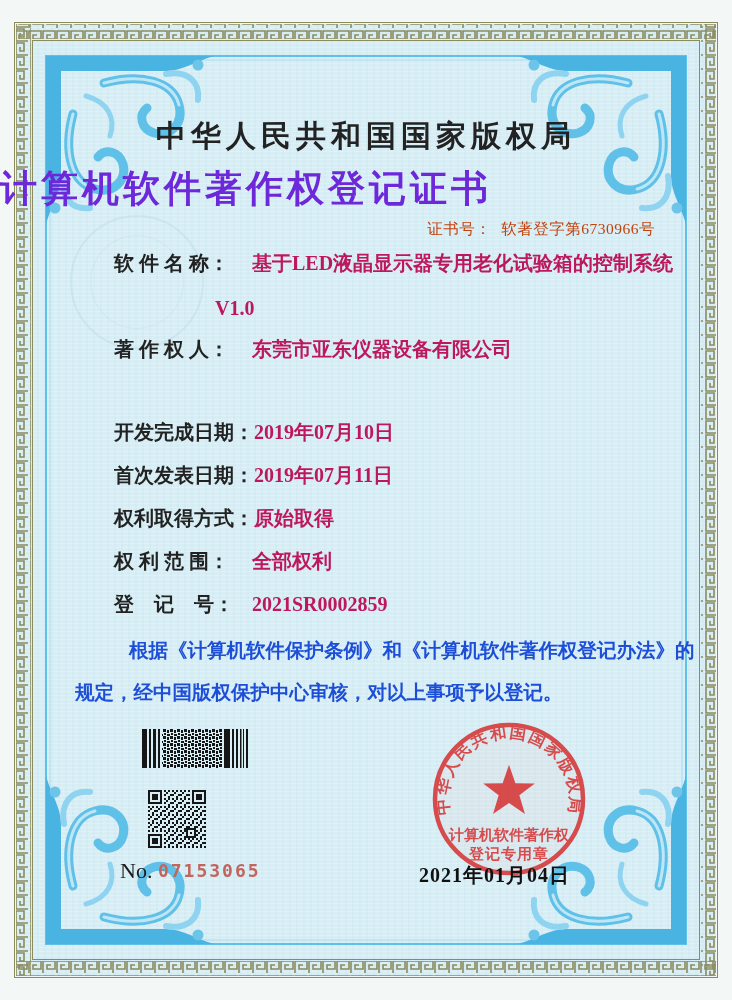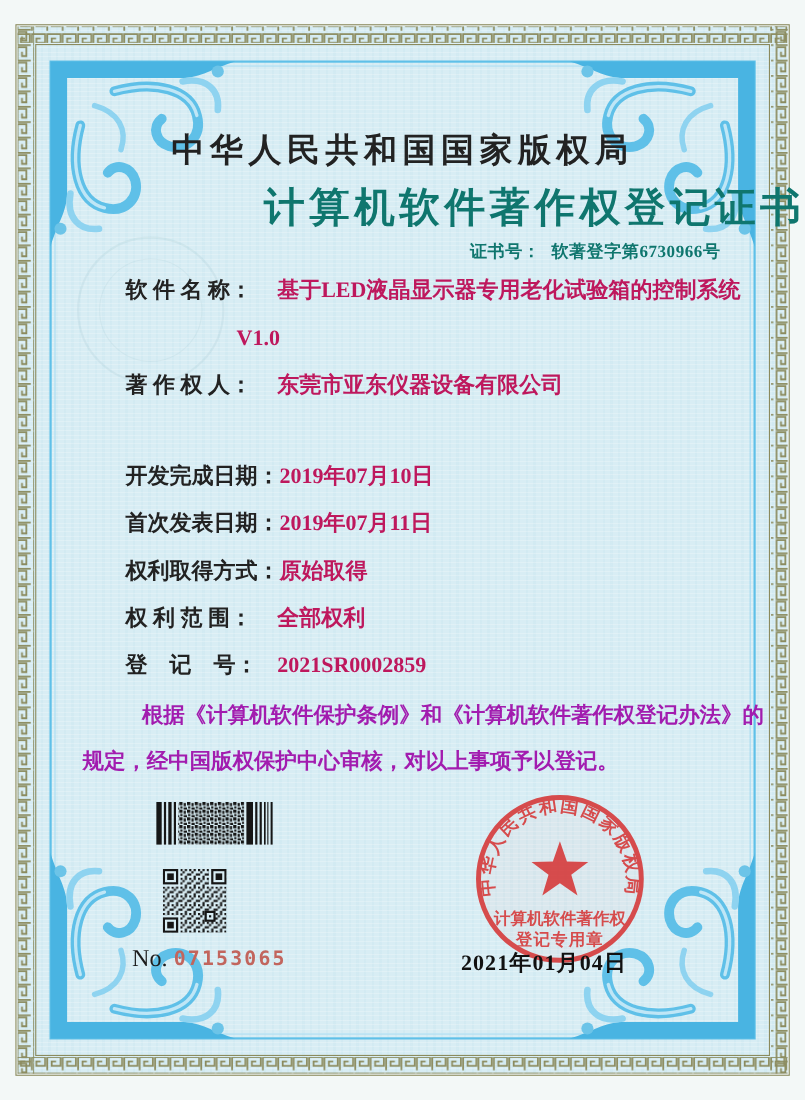--- a/index.html
+++ b/index.html
@@ -19,33 +19,33 @@
     background-image:repeating-linear-gradient(0deg,rgba(255,255,255,.22) 0 1px,rgba(0,0,0,0) 1px 4px),
                      repeating-linear-gradient(90deg,rgba(160,210,225,.10) 0 2px,rgba(0,0,0,0) 2px 7px);
   }
   svg.frame{position:absolute;left:0;top:0;width:732px;height:1000px;pointer-events:none;}
   .content{position:absolute;left:0;top:0;width:732px;height:1000px;color:#262626;}
   .authority{
     position:absolute;left:0;top:116px;width:732px;text-align:center;
     font-size:30px;font-weight:bold;letter-spacing:5px;color:#222;white-space:nowrap;
   }
   .cert-title{
-    position:absolute;left:0;top:164px;width:732px;text-align:right;
-    font-size:37px;font-weight:bold;letter-spacing:4px;color:#0f766e;white-space:nowrap;
+    position:absolute;left:0;top:164px;width:732px;text-align:left;
+    font-size:37px;font-weight:bold;letter-spacing:4px;color:#6d28d9;white-space:nowrap;
   }
   .cert-no{
     position:absolute;top:219px;right:77px;
-    font-size:15.5px;font-weight:bold;color:#0f766e;letter-spacing:.5px;white-space:nowrap;
+    font-size:15.5px;font-weight:normal;color:#c2410c;letter-spacing:.5px;white-space:nowrap;
   }
   .cert-no .lbl{margin-right:10px;}
   .field{position:absolute;left:75px;font-size:20px;font-weight:bold;white-space:nowrap;}
   .field .flabel{display:inline-block;min-width:138px;color:#222;margin-left:39px;}
   .field .fvalue{color:#be185d;}
   .fvalue2{display:block;margin-left:140px;margin-top:20px;}
-  .statement{position:absolute;left:75px;top:630px;width:600px;font-size:19.5px;font-weight:bold;color:#a21caf;}
+  .statement{position:absolute;left:75px;top:630px;width:600px;font-size:19.5px;font-weight:bold;color:#1d4ed8;}
   .statement span{display:block;line-height:42px;white-space:nowrap;}
   .statement .l1{text-indent:54px;}
   .barcode{position:absolute;left:142px;top:729px;width:106px;height:39px;}
   .qrcode{position:absolute;left:148px;top:790px;width:58px;height:58px;}
   .no-line{position:absolute;left:120px;top:858px;font-size:22px;color:#1c1c1c;white-space:nowrap;}
   .no-line .no-value{
     font-family:"DejaVu Sans Mono","Liberation Mono",monospace;
     font-size:18px;color:#c2655d;letter-spacing:2px;font-weight:bold;vertical-align:1px;
   }
   .seal{position:absolute;left:428px;top:718px;width:162px;height:162px;}

